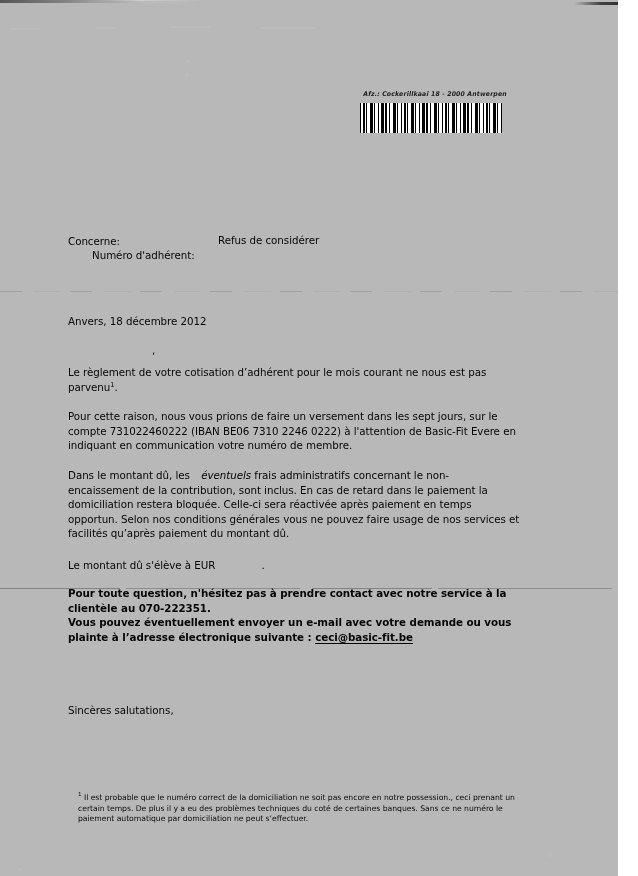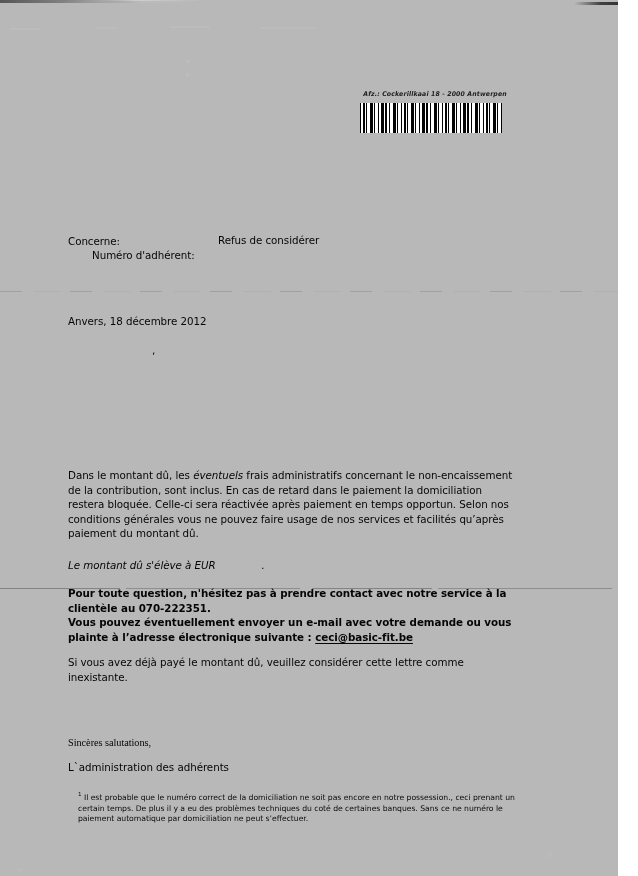--- a/index.html
+++ b/index.html
@@ -127,27 +127,27 @@
     color: #121212;
     font-family: "DejaVu Sans", sans-serif;
     font-size: 10.3px;
     line-height: 14.5px;
     letter-spacing: -0.05px;
     text-align: left;
   }
   .p1 { top: 365px; }
   .p2 { top: 409px; }
   .p3 { top: 468px; }
-  .p4 { top: 558px; font-style: italic; }
+  .p4 { top: 558px; }
   .p5 { top: 586px; font-weight: bold; }
   .p6 { top: 655px; }
-  .p7 { top: 736px; font-family: Liberation Serif, serif; }
+  .p7 { top: 703px; }
   .p8 { top: 760px; }
 
-  .ital { font-style: italic; }
+  .ital { font-style: italic; margin-left: 8px; }
   sup.fn {
     font-size: 6.6px;
     vertical-align: super;
     line-height: 0;
   }
   .email-link {
     text-decoration: underline;
     text-underline-offset: 1.5px;
     color: #121212;
   }
@@ -194,42 +194,44 @@
   <div class="txt concerne-label">Concerne:</div>
   <div class="txt numero-label">Numéro d'adhérent:</div>
   <div class="txt subject">Refus de considérer</div>
 
   <div class="streak" style="left:0px; top:291px; width:638px;"></div>
 
   <div class="txt date-line">Anvers, 18 décembre 2012</div>
 
   <div class="txt salutation-comma">,</div>
 
-
+  <div class="para p1">
+    <span>Le règlement de votre cotisation d’adhérent pour le mois courant ne nous est pas parvenu</span><sup class="fn">1</sup><span>.</span>
+  </div>
+
+  <div class="para p2">Pour cette raison, nous vous prions de faire un versement dans les sept jours, sur le compte 731022460222 (IBAN BE06 7310 2246 0222) à l'attention de Basic-Fit Evere en indiquant en communication votre numéro de membre.</div>
 
   <div class="para p3">
     <span>Dans le montant dû, les </span><span class="ital">éventuels</span><span> frais administratifs concernant le non-encaissement de la contribution, sont inclus. En cas de retard dans le paiement la domiciliation restera bloquée. Celle-ci sera réactivée après paiement en temps opportun. Selon nos conditions générales vous ne pouvez faire usage de nos services et facilités qu’après paiement du montant dû.</span>
   </div>
 
   <div class="para p4">
     <span>Le montant dû s'élève à EUR</span><span class="amount-gap"></span><span>.</span>
   </div>
 
   <div class="streak solidish" style="left:0px; top:588px; width:638px;"></div>
 
   <div class="para p5">
     <span>Pour toute question, n'hésitez pas à prendre contact avec notre service à la clientèle au 070-222351.</span><br>
     <span>Vous pouvez éventuellement envoyer un e-mail avec votre demande ou vous plainte à l’adresse électronique suivante : </span><span class="email-link">ceci@basic-fit.be</span>
   </div>
 
-  <div class="para p6">Si vous avez déjà payé le montant dû, veuillez considérer cette lettre comme inexistante.</div>
 
   <div class="para p7">Sincères salutations,</div>
 
-  <div class="para p8">L`administration des adhérents</div>
 
   <div class="footnote">
     <sup>1</sup>
     <span>Il est probable que le numéro correct de la domiciliation ne soit pas encore en notre possession., ceci prenant un certain temps. De plus il y a eu des problèmes techniques du coté de certaines banques. Sans ce ne numéro le paiement automatique par domiciliation ne peut s’effectuer.</span>
   </div>
 
   <div class="speck" style="left:18px; top:868px; width:4px; height:3px; opacity:.3;"></div>
   <div class="speck" style="left:548px; top:852px; width:4px; height:5px; opacity:.3;"></div>
 
 </div>

